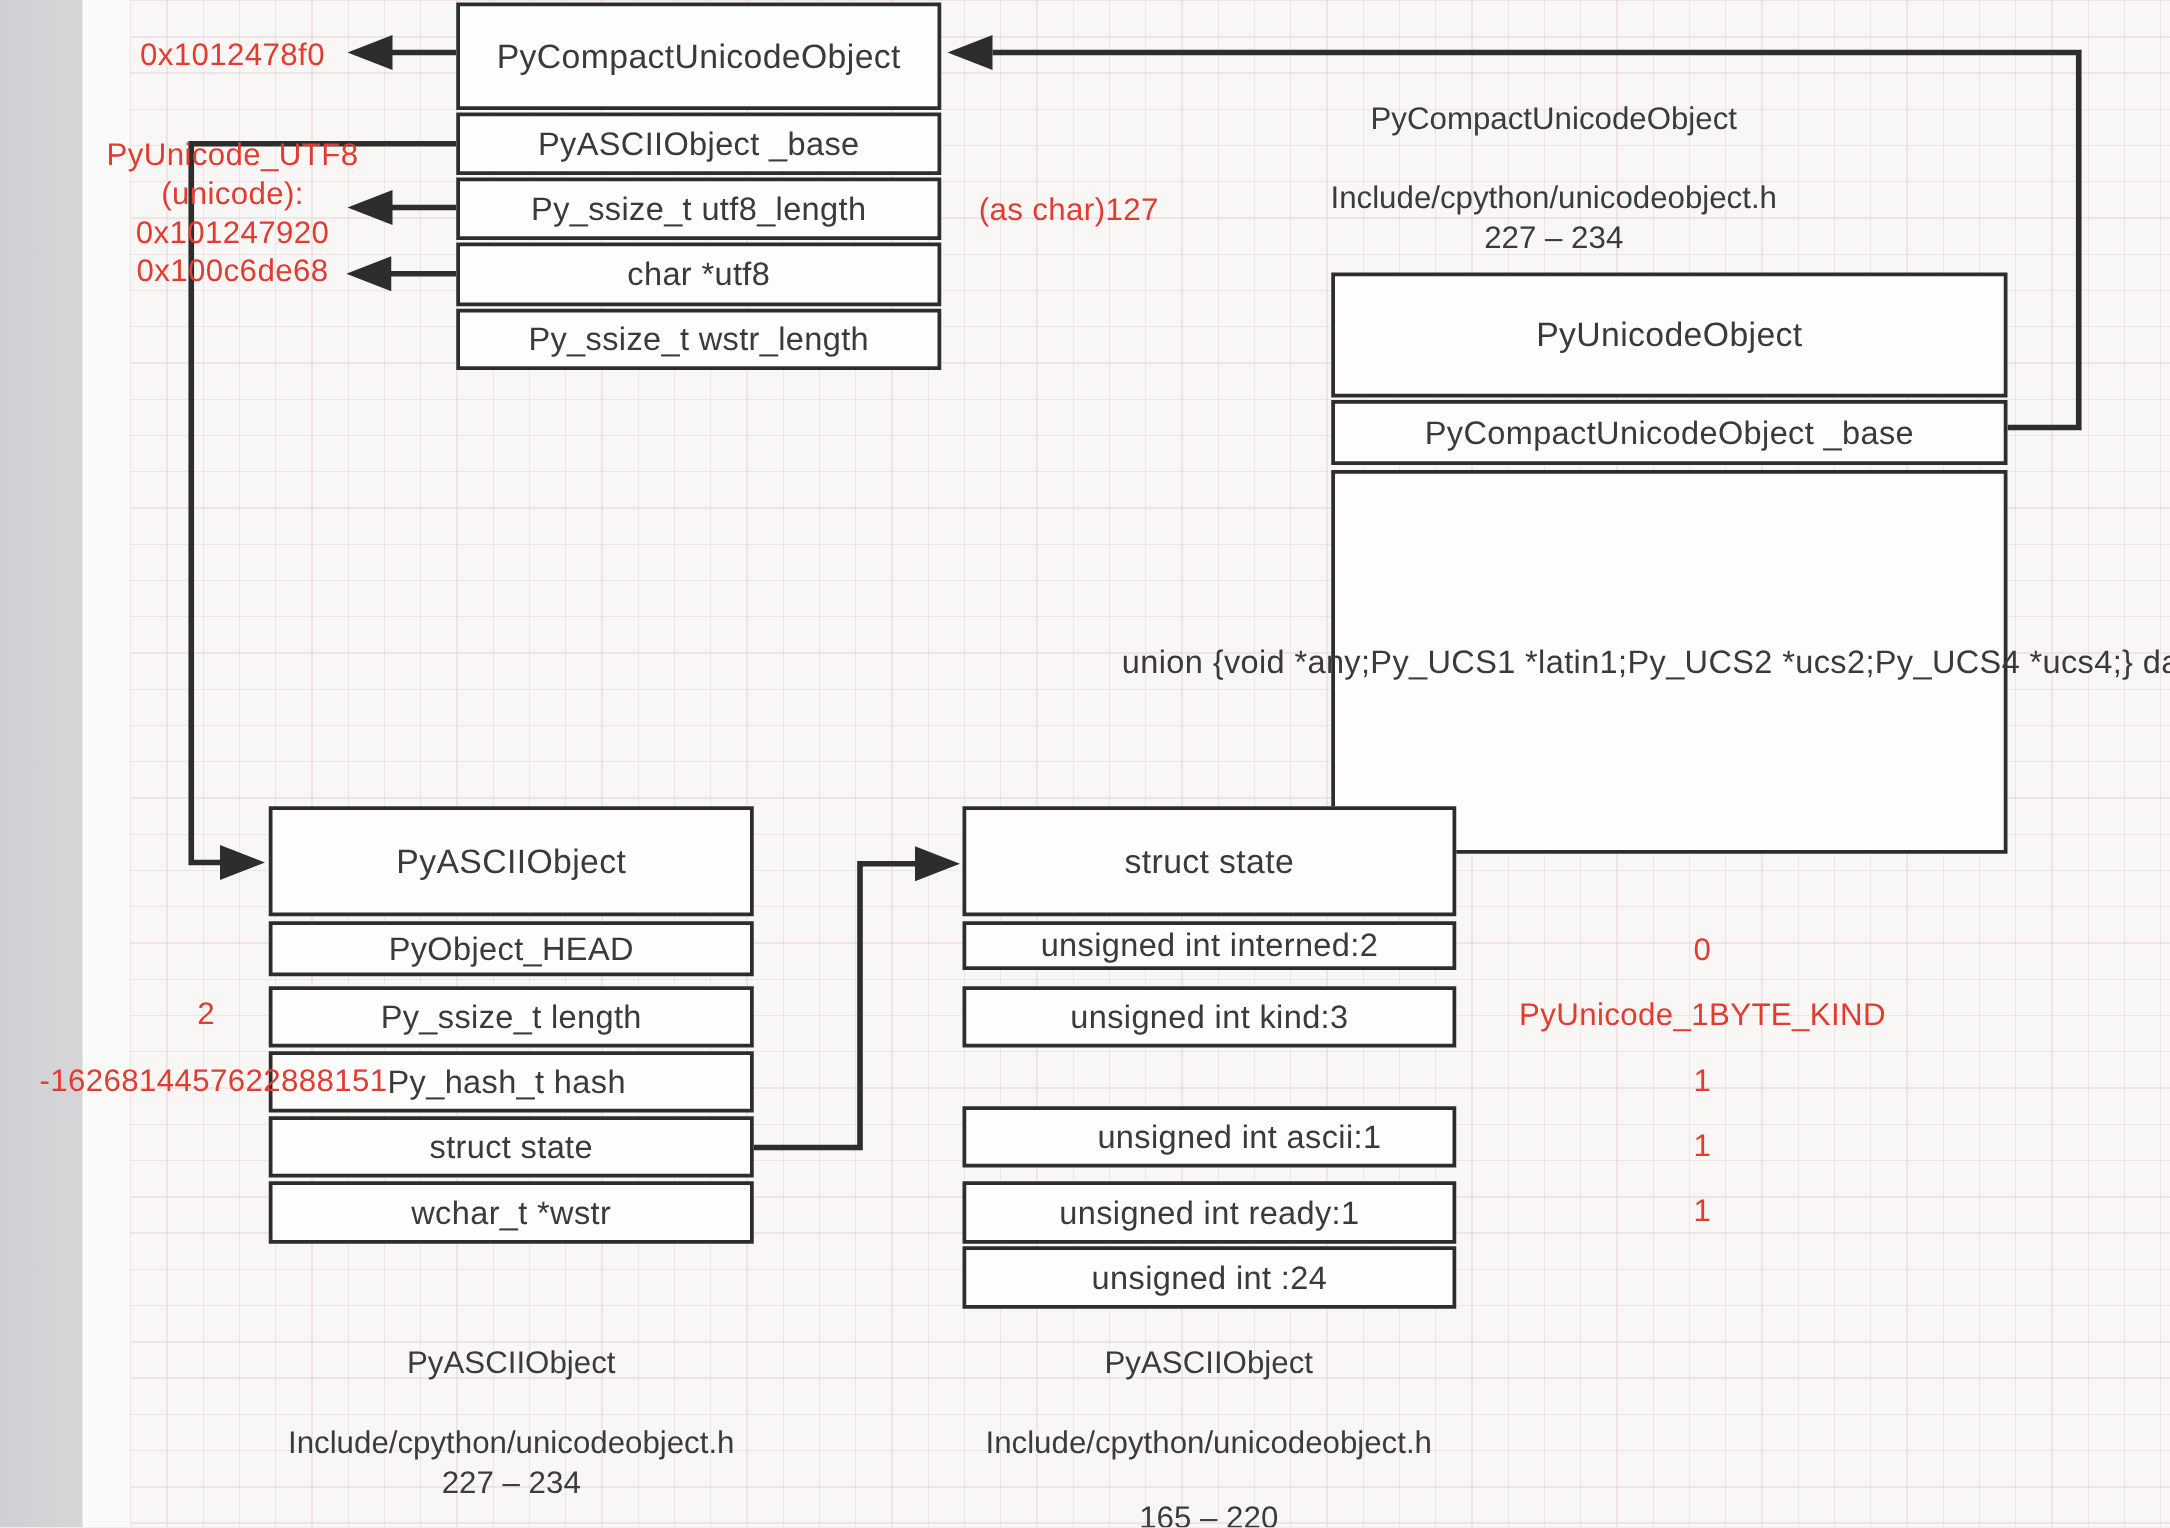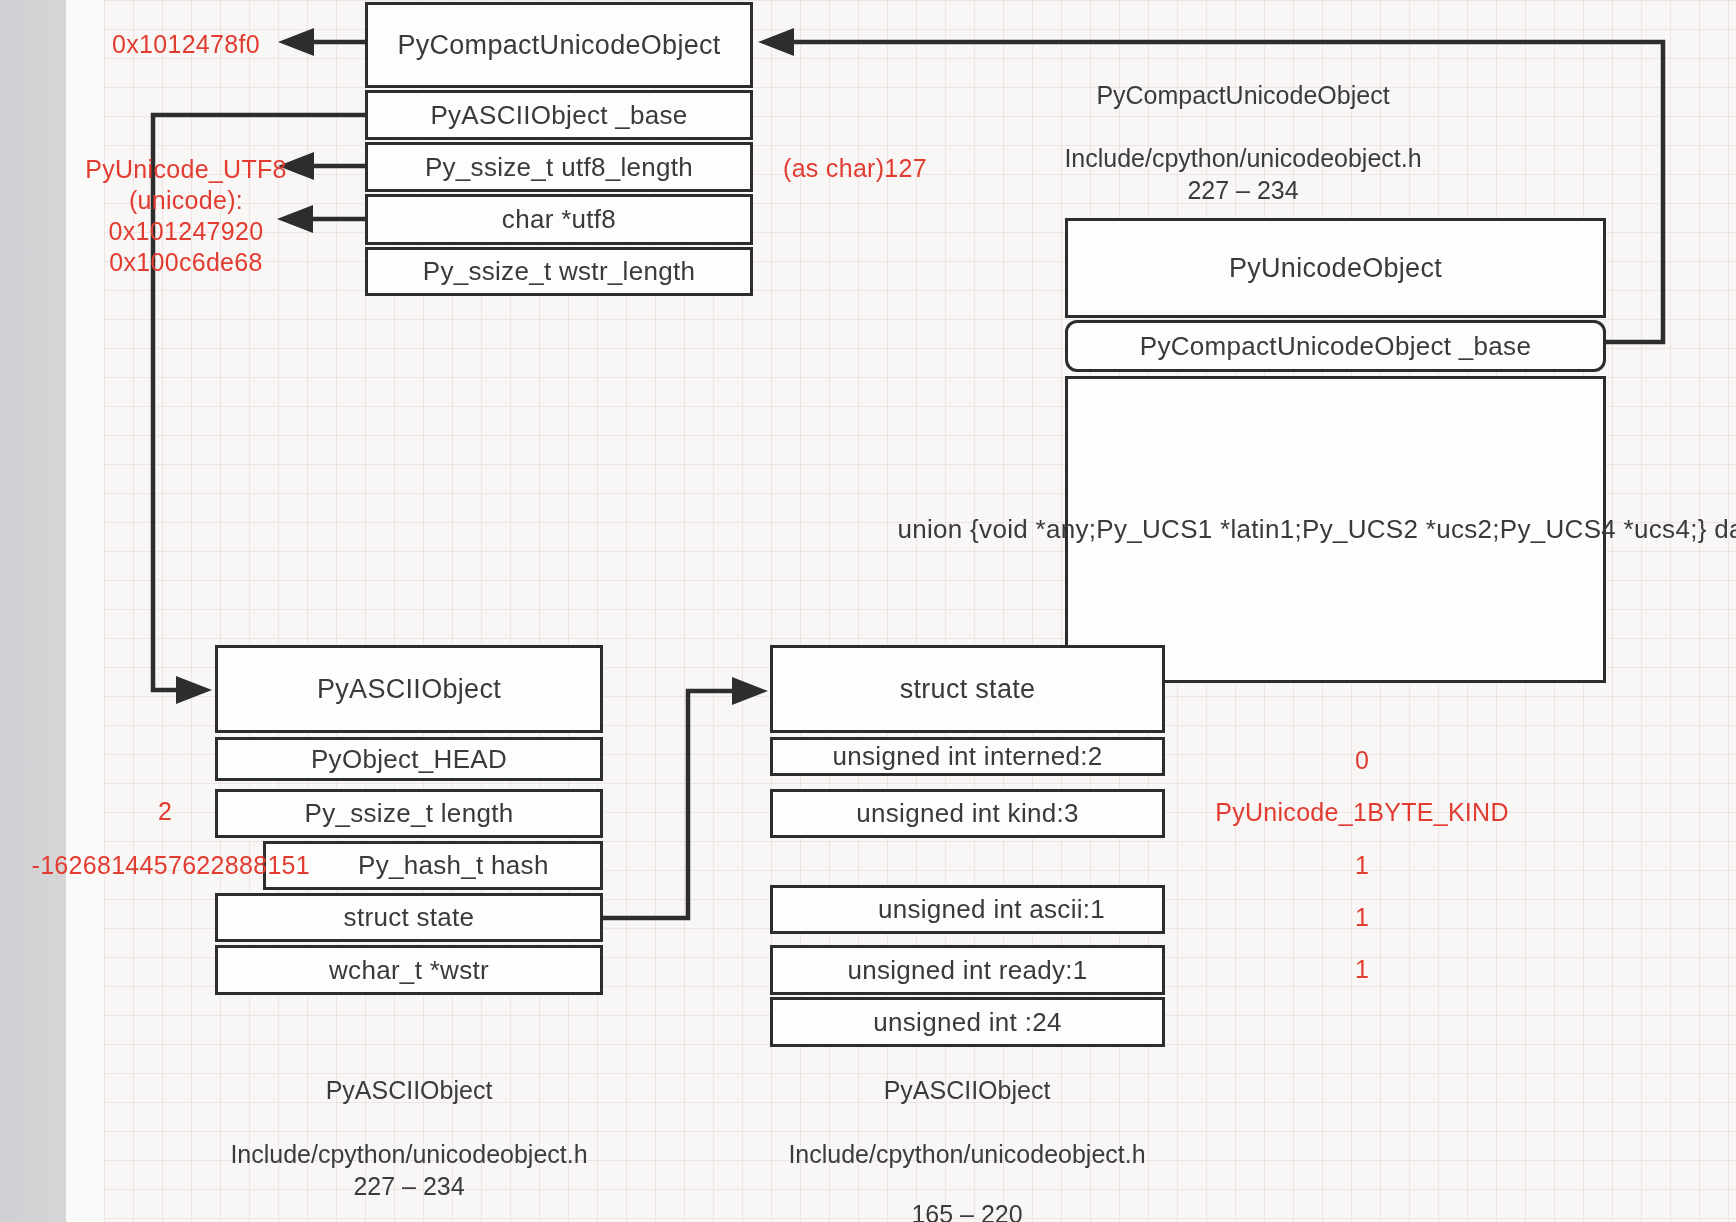--- a/index.html
+++ b/index.html
@@ -67,52 +67,52 @@
   <div class="node" style="left:365px;top:0;width:388px;height:300px;">
     <div class="cell hdr" style="top:2px;height:86px;">PyCompactUnicodeObject</div>
     <div class="cell" style="top:90px;height:50px;">PyASCIIObject _base</div>
     <div class="cell" style="top:142px;height:50px;">Py_ssize_t utf8_length</div>
     <div class="cell" style="top:194px;height:51px;">char *utf8</div>
     <div class="cell" style="top:247px;height:49px;">Py_ssize_t wstr_length</div>
   </div>
 
   <div class="node" style="left:1065px;top:218px;width:541px;height:465px;">
     <div class="cell hdr" style="top:0;height:100px;">PyUnicodeObject</div>
-    <div class="cell" style="top:102px;height:52px;border-radius:12px;">PyCompactUnicodeObject _base</div>
+    <div class="cell" style="top:102px;height:52px;">PyCompactUnicodeObject _base</div>
     <div class="cell union-cell" style="top:158px;height:307px;">
       <div>union {</div>
       <div>void *any;</div>
       <div>Py_UCS1 *latin1;</div>
       <div>Py_UCS2 *ucs2;</div>
       <div>Py_UCS4 *ucs4;</div>
       <div>} data;</div>
     </div>
   </div>
 
   <div class="node" style="left:215px;top:645px;width:388px;height:351px;">
     <div class="cell hdr" style="top:0;height:88px;">PyASCIIObject</div>
     <div class="cell" style="top:92px;height:44px;">PyObject_HEAD</div>
     <div class="cell" style="top:144px;height:49px;">Py_ssize_t length</div>
-    <div class="cell left-pad" style="top:196px;height:49px;margin-left:48px;">Py_hash_t hash</div>
+    <div class="cell left-pad" style="top:196px;height:49px;">Py_hash_t hash</div>
     <div class="cell" style="top:248px;height:49px;">struct state</div>
     <div class="cell" style="top:300px;height:50px;">wchar_t *wstr</div>
   </div>
 
   <div class="node" style="left:770px;top:645px;width:395px;height:403px;">
     <div class="cell hdr" style="top:0;height:88px;">struct state</div>
     <div class="cell" style="top:92px;height:39px;">unsigned int interned:2</div>
     <div class="cell" style="top:144px;height:49px;">unsigned int kind:3</div>
     <div class="cell" style="top:240px;height:49px;padding-left:48px;">unsigned int ascii:1</div>
     <div class="cell" style="top:300px;height:50px;">unsigned int ready:1</div>
     <div class="cell" style="top:352px;height:50px;">unsigned int :24</div>
   </div>
 
   <div class="annot red center" style="left:61px;top:30px;width:250px;">0x1012478f0</div>
 
-  <div class="annot red center" style="left:61px;top:109px;width:250px;line-height:31px;margin-top:45px;">
+  <div class="annot red center" style="left:61px;top:109px;width:250px;line-height:31px;">
     <div>PyUnicode_UTF8</div>
     <div>(unicode):</div>
     <div>0x101247920</div>
     <div>0x100c6de68</div>
   </div>
 
   <div class="annot red" style="left:783px;top:154px;">(as char)127</div>
 
   <div class="annot red center" style="left:140px;top:797px;width:50px;">2</div>
 

